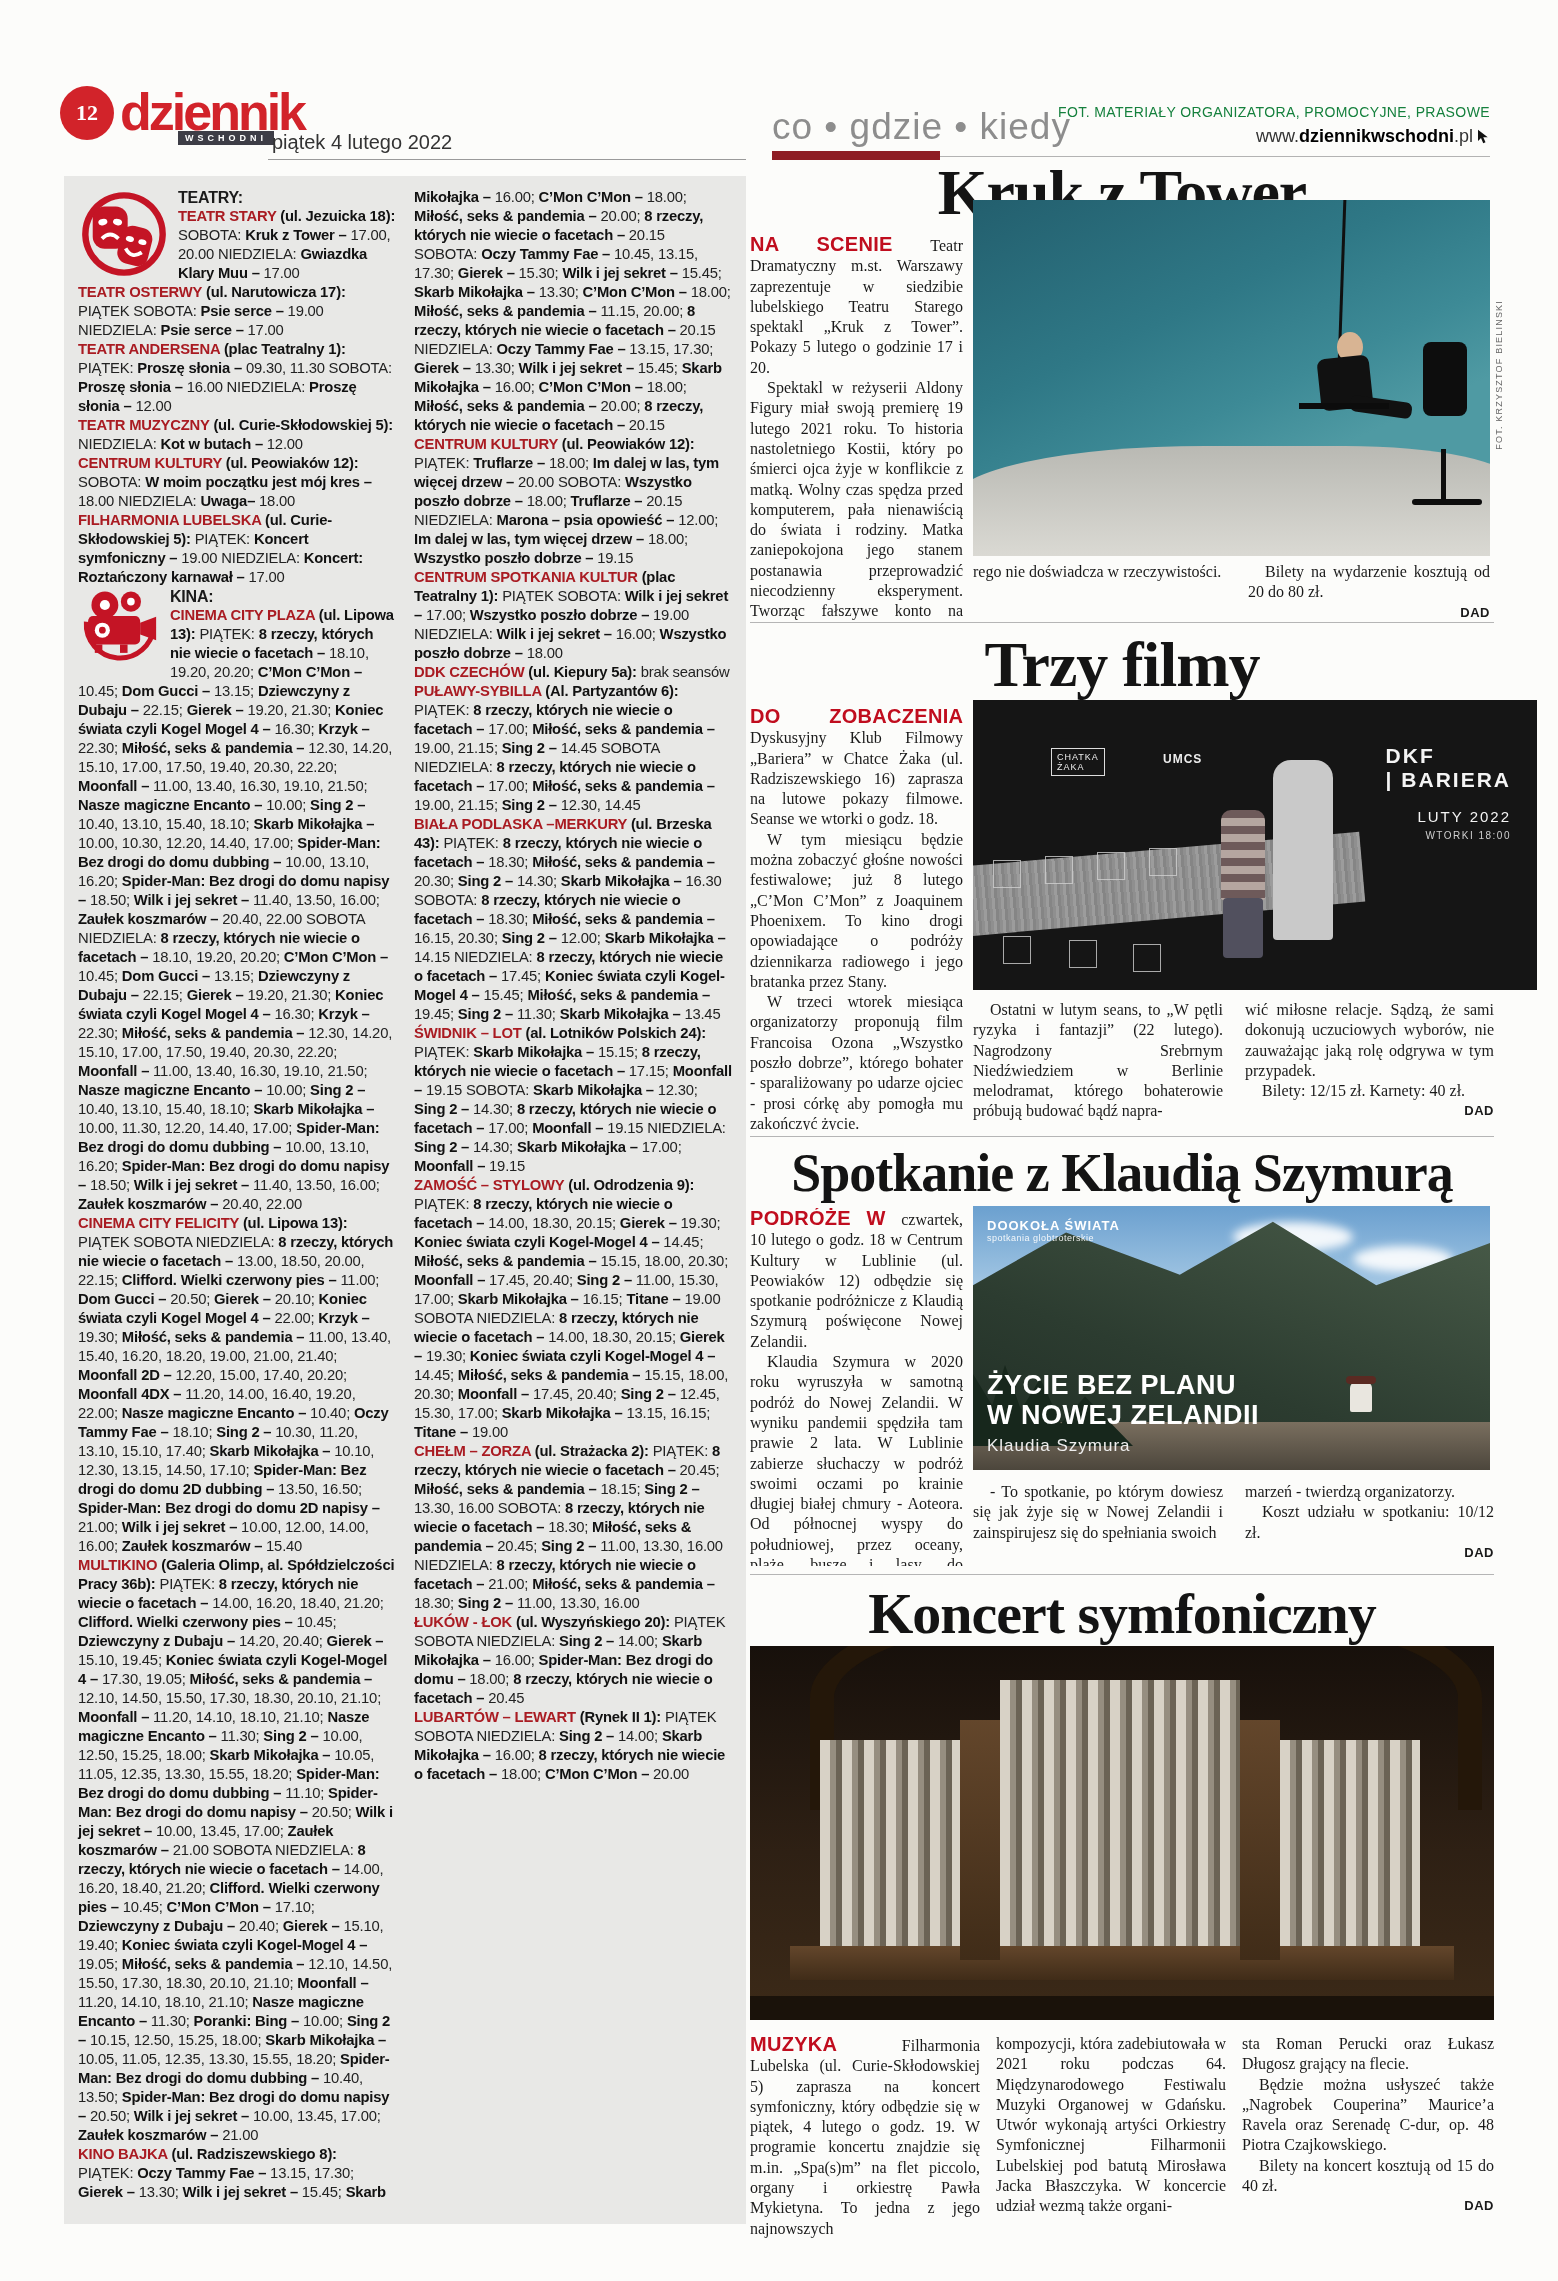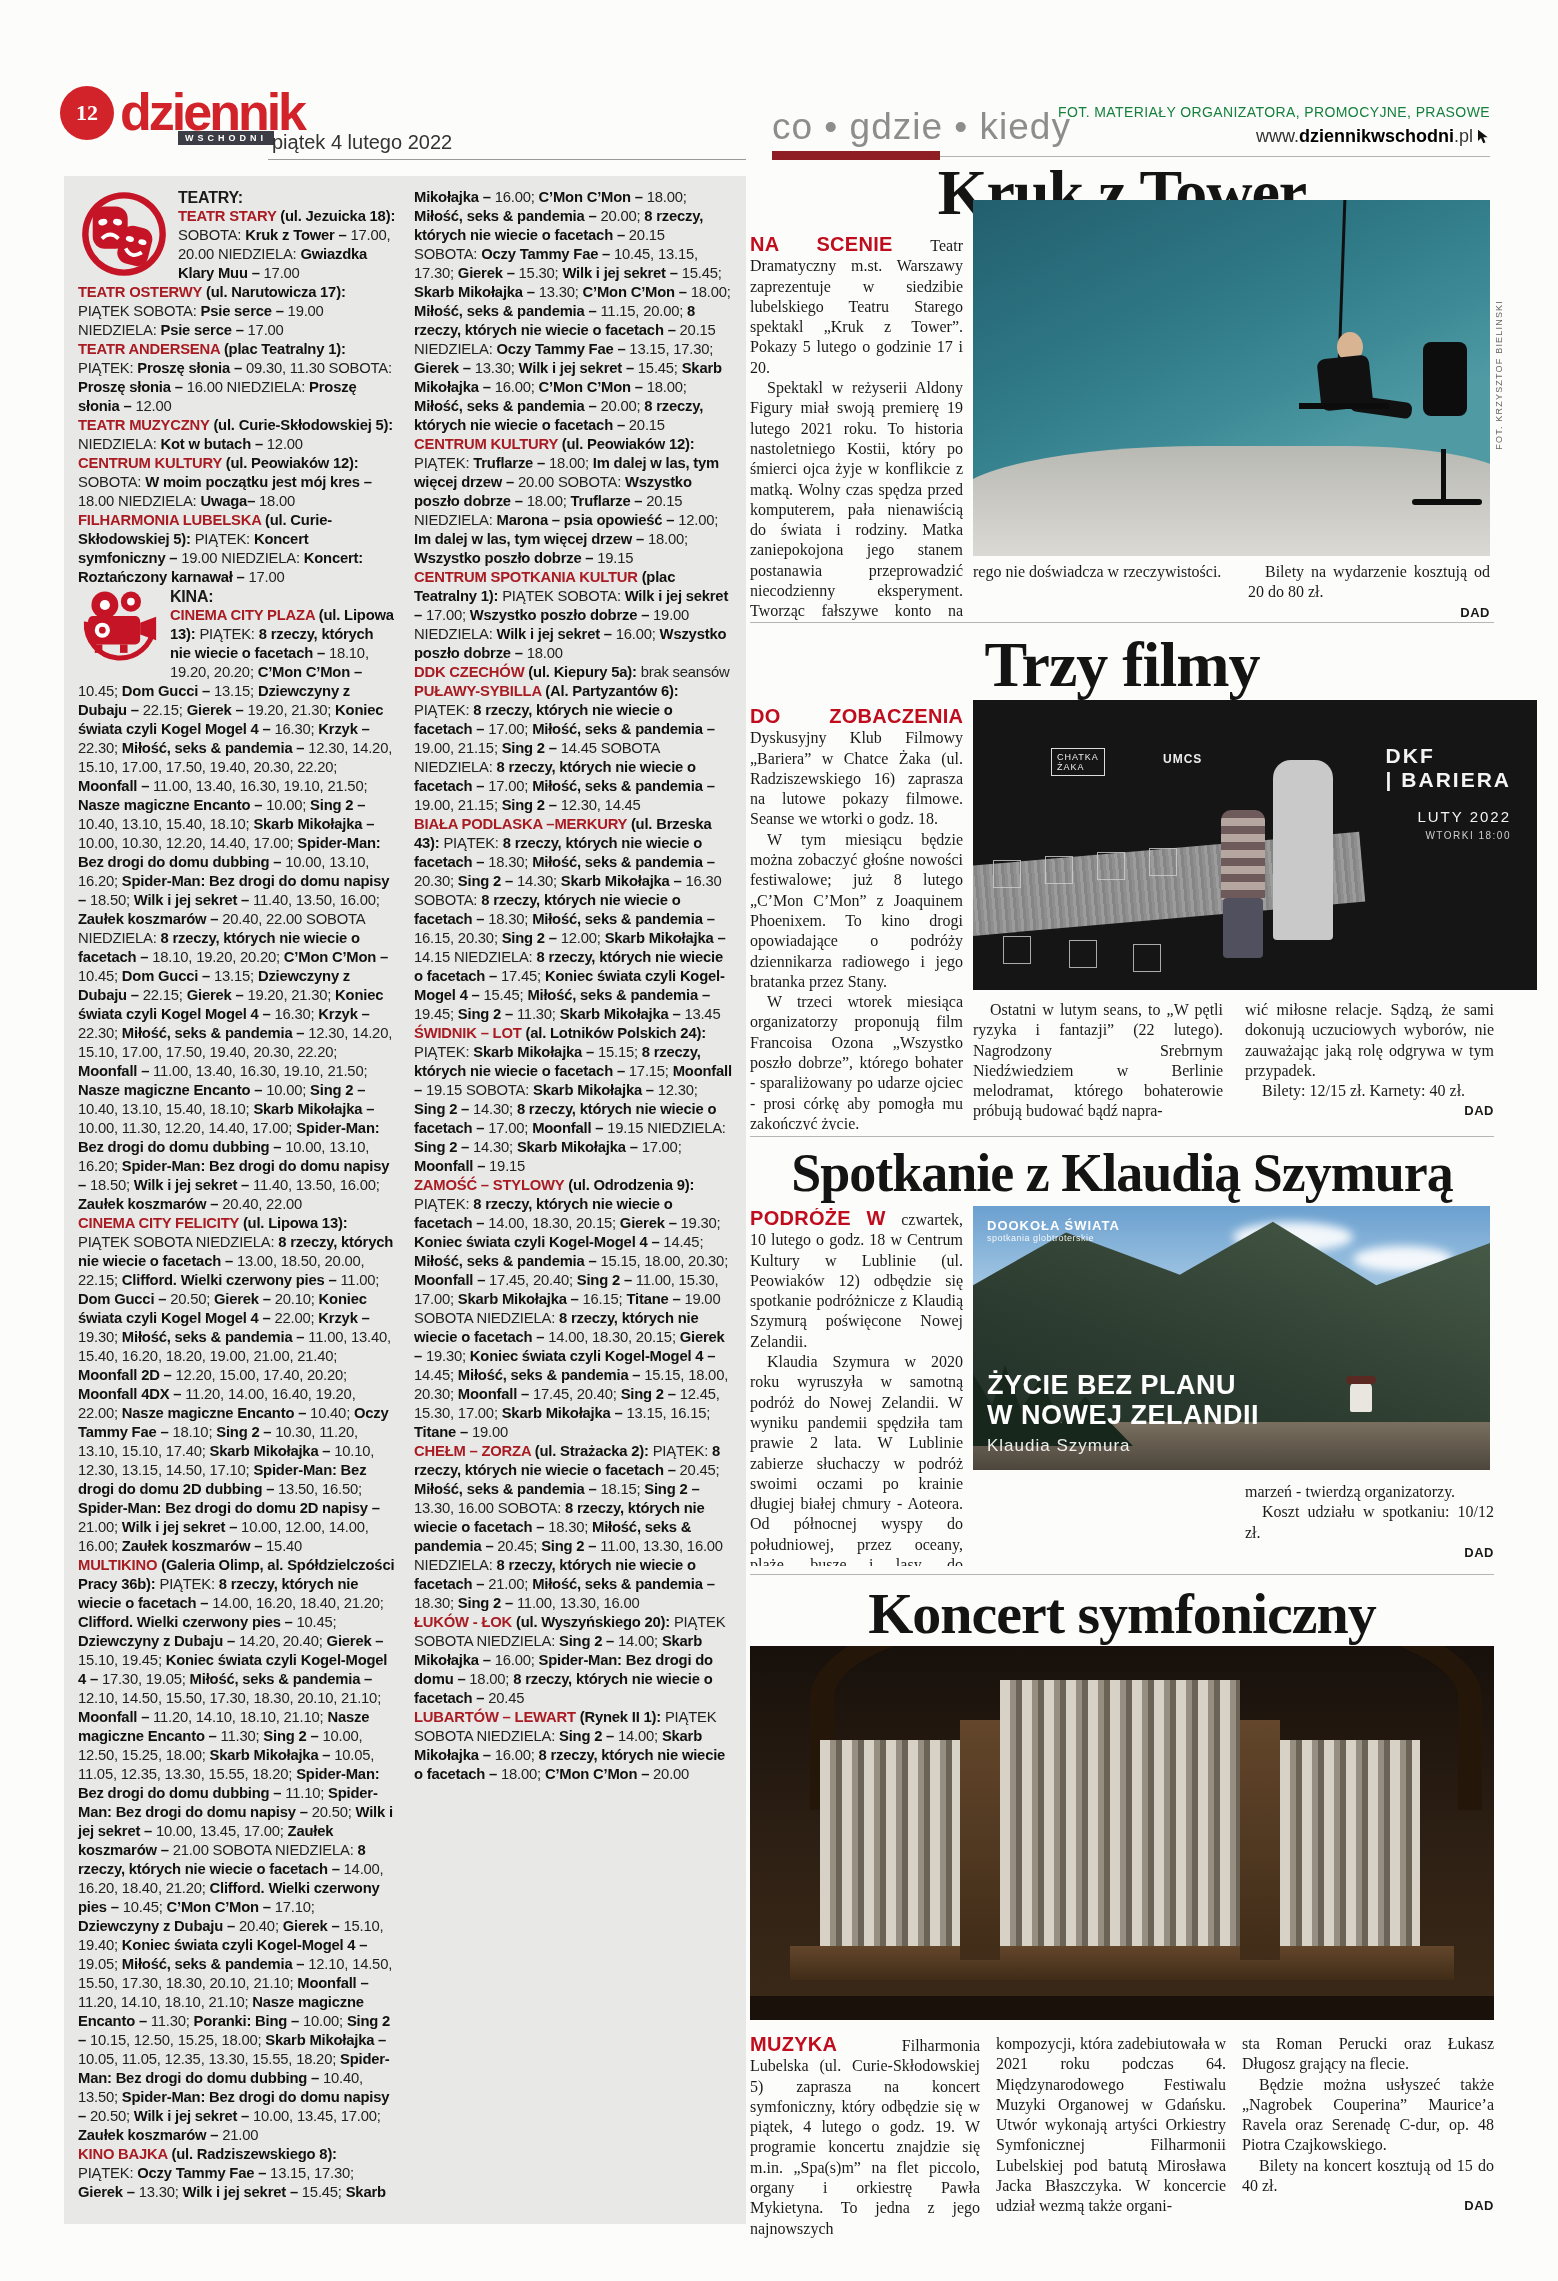--- a/index.html
+++ b/index.html
@@ -258,20 +258,23 @@
     <div class="cloud" style="left:380px;top:40px;width:100px;height:26px;"></div>
     <div class="mountain"></div>
     <div class="shore"></div>
     <div class="plant"></div>
     <div class="person"></div>
     <div class="hat"></div>
     <div class="globlogo"><span>DOOKOŁA ŚWIATA</span><small>spotkania globtroterskie</small></div>
     <div class="cap"><span>ŻYCIE BEZ PLANU</span><br><span>W NOWEJ ZELANDII</span></div>
     <div class="cap3">Klaudia Szymura</div>
   </div>
+  <div class="capcol" style="left:973px;top:1482px;width:250px;">
+    <p class="indent"><span>- To spotkanie, po którym dowiesz się jak żyje się w Nowej Zelandii i zainspirujesz się do spełniania swoich</span></p>
+  </div>
   <div class="capcol" style="left:1245px;top:1482px;width:249px;">
     <p><span>marzeń - twierdzą organizatorzy.</span></p>
     <p class="indent"><span>Koszt udziału w spotkaniu: 10/12 zł.</span></p>
     <p>
         <span class="dad">DAD</span>
       </p>
   </div>
   <div class="divider" style="left:750px;top:1574px;width:744px;"></div>
 
   <div class="headline" style="left:750px;top:1580px;width:744px;font-size:58px;">Koncert symfoniczny</div>

